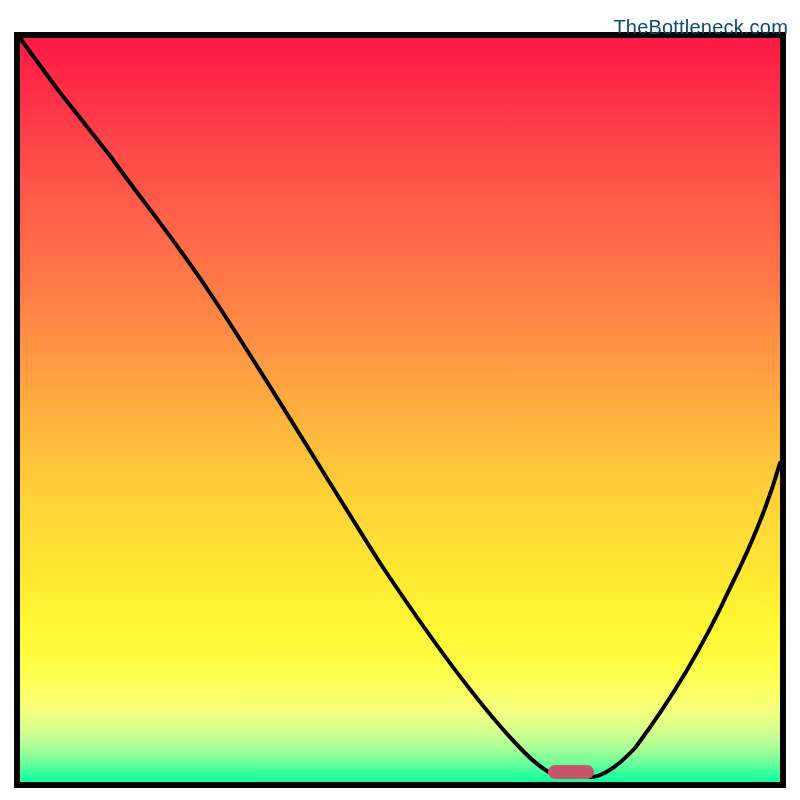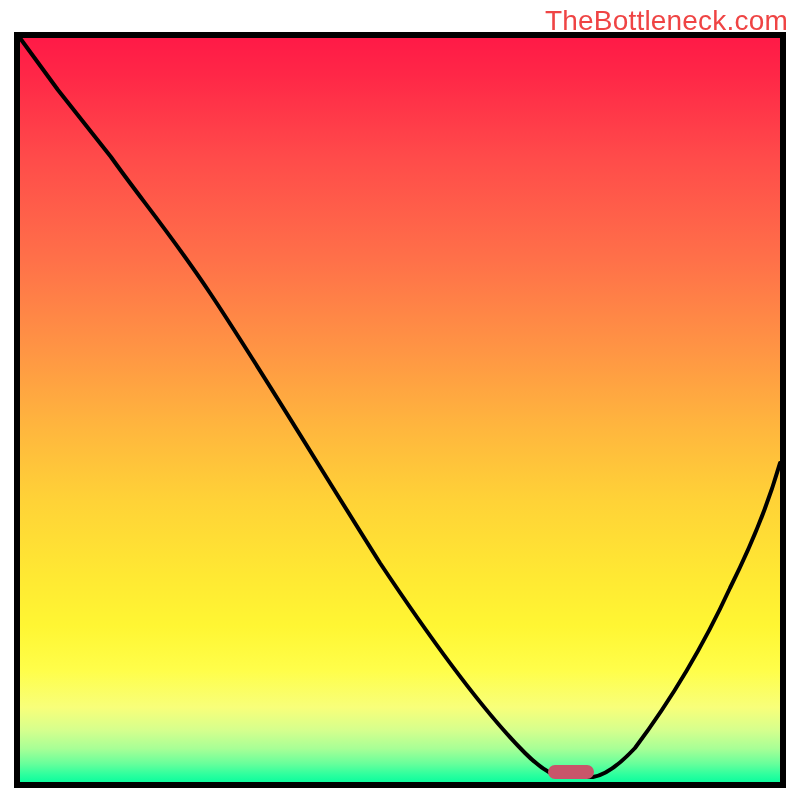--- a/index.html
+++ b/index.html
@@ -11,25 +11,25 @@
     overflow: hidden;
     font-family: Arial, Helvetica, sans-serif;
   }
   .wrap {
     position: relative;
     width: 800px;
     height: 800px;
   }
   .watermark {
     position: absolute;
-    top: 5px;
+    top: 16px;
     right: 12px;
-    font-size: 28px;
+    font-size: 20px;
     font-weight: 500;
-    color: #ef4444;
+    color: #0c4a6e;
     letter-spacing: 0.2px;
     z-index: 5;
   }
   .plot-outer {
     position: absolute;
     left: 14px;
     top: 32px;
     width: 772px;
     height: 756px;
     border: 6px solid #000;

